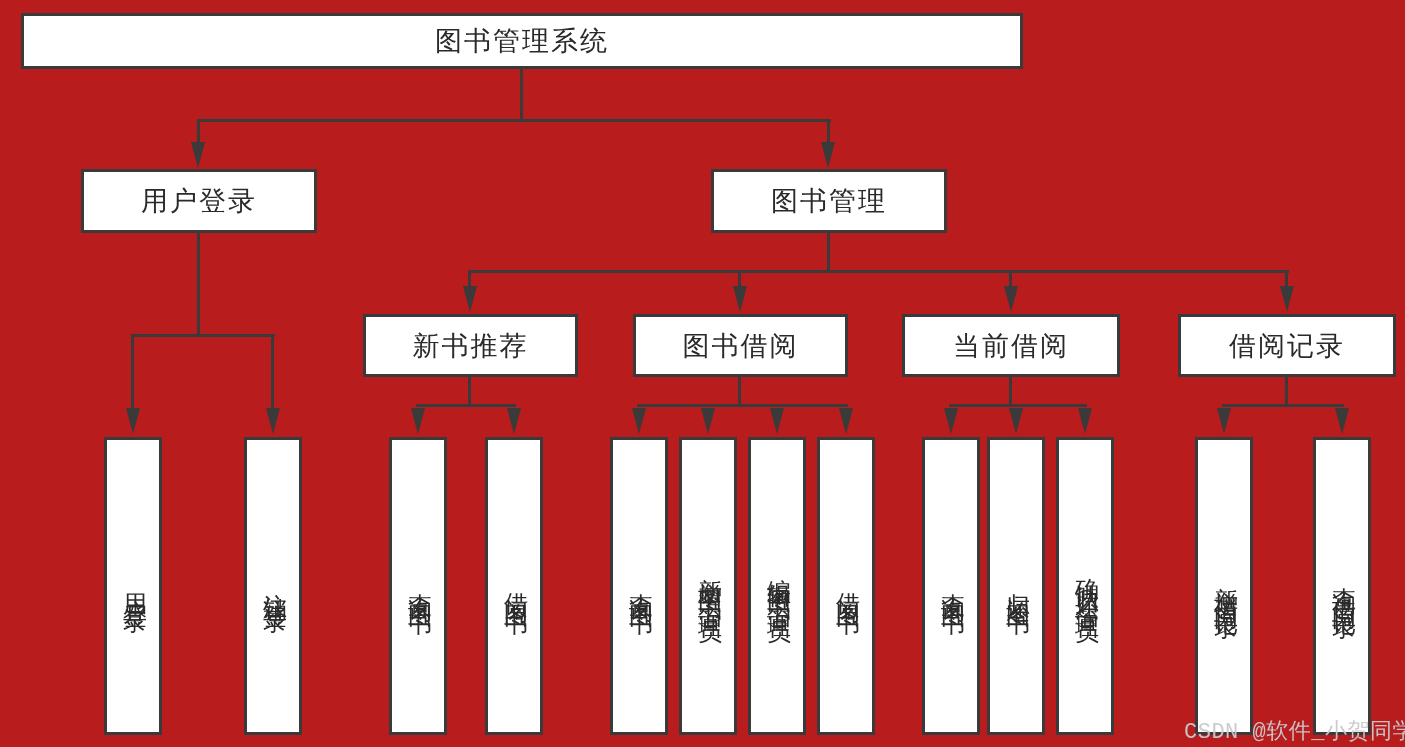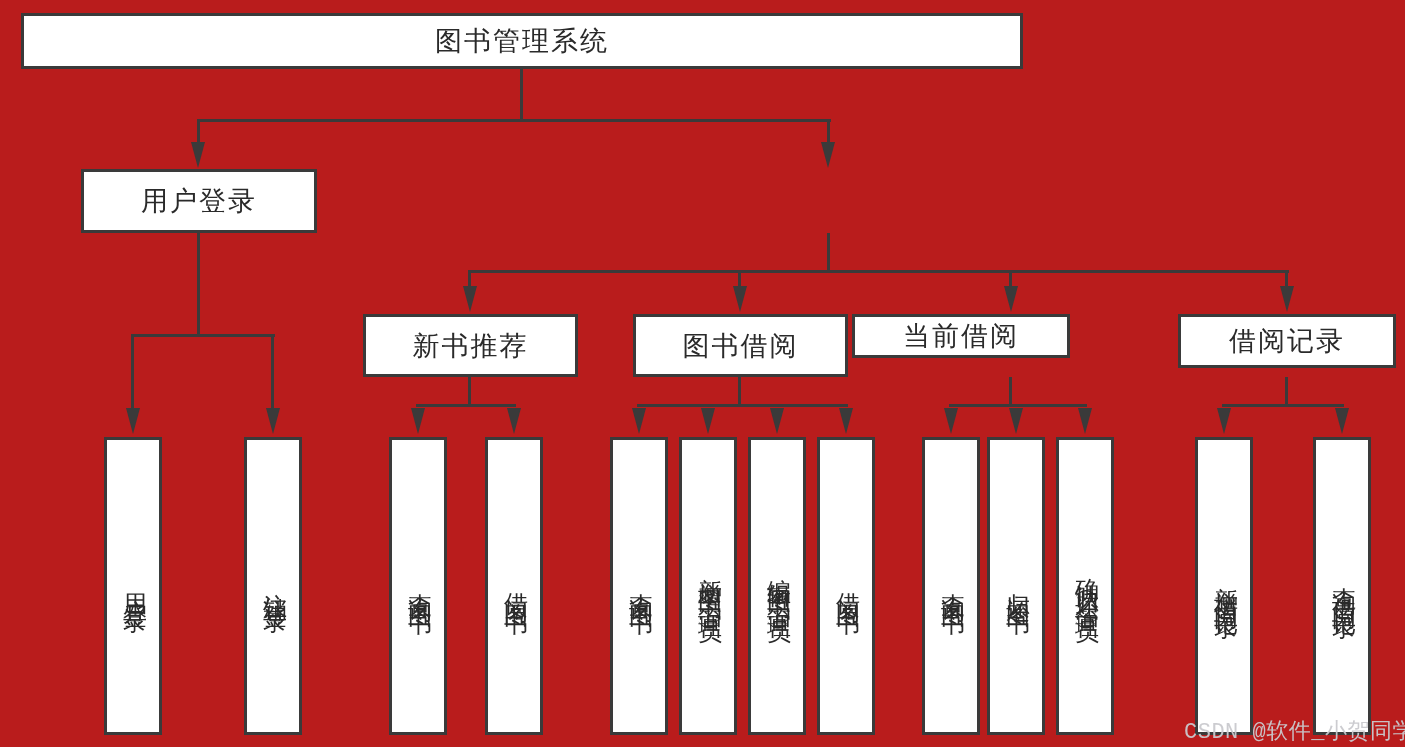--- a/index.html
+++ b/index.html
@@ -86,31 +86,34 @@
   <div class="arrow" style="left:1217px;top:408px"></div>
   <div class="arrow" style="left:1335px;top:408px"></div>
 
   <div class="hbox" style="left:21px;top:13px;width:1002px;height:56px">
     <span>图书管理系统</span>
   </div>
 
   <div class="hbox" style="left:81px;top:169px;width:236px;height:64px">
     <span>用户登录</span>
   </div>
+  <div class="hbox" style="left:711px;top:169px;width:236px;height:64px">
+    <span>图书管理</span>
+  </div>
 
   <div class="hbox" style="left:633px;top:314px;width:215px;height:63px">
     <span>图书借阅</span>
   </div>
   <div class="hbox" style="left:363px;top:314px;width:215px;height:63px">
     <span>新书推荐</span>
   </div>
-  <div class="hbox" style="left:852px;top:314px;width:218px;height:44px">
+  <div class="hbox" style="left:902px;top:314px;width:218px;height:63px">
     <span>当前借阅</span>
   </div>
-  <div class="hbox" style="left:1178px;top:314px;width:218px;height:54px">
+  <div class="hbox" style="left:1178px;top:314px;width:218px;height:63px">
     <span>借阅记录</span>
   </div>
 
   <div class="leaf" style="left:104px">
     <span class="vtext">用户登录</span>
   </div>
   <div class="leaf" style="left:244px">
     <span class="vtext">注销登录</span>
   </div>
 

